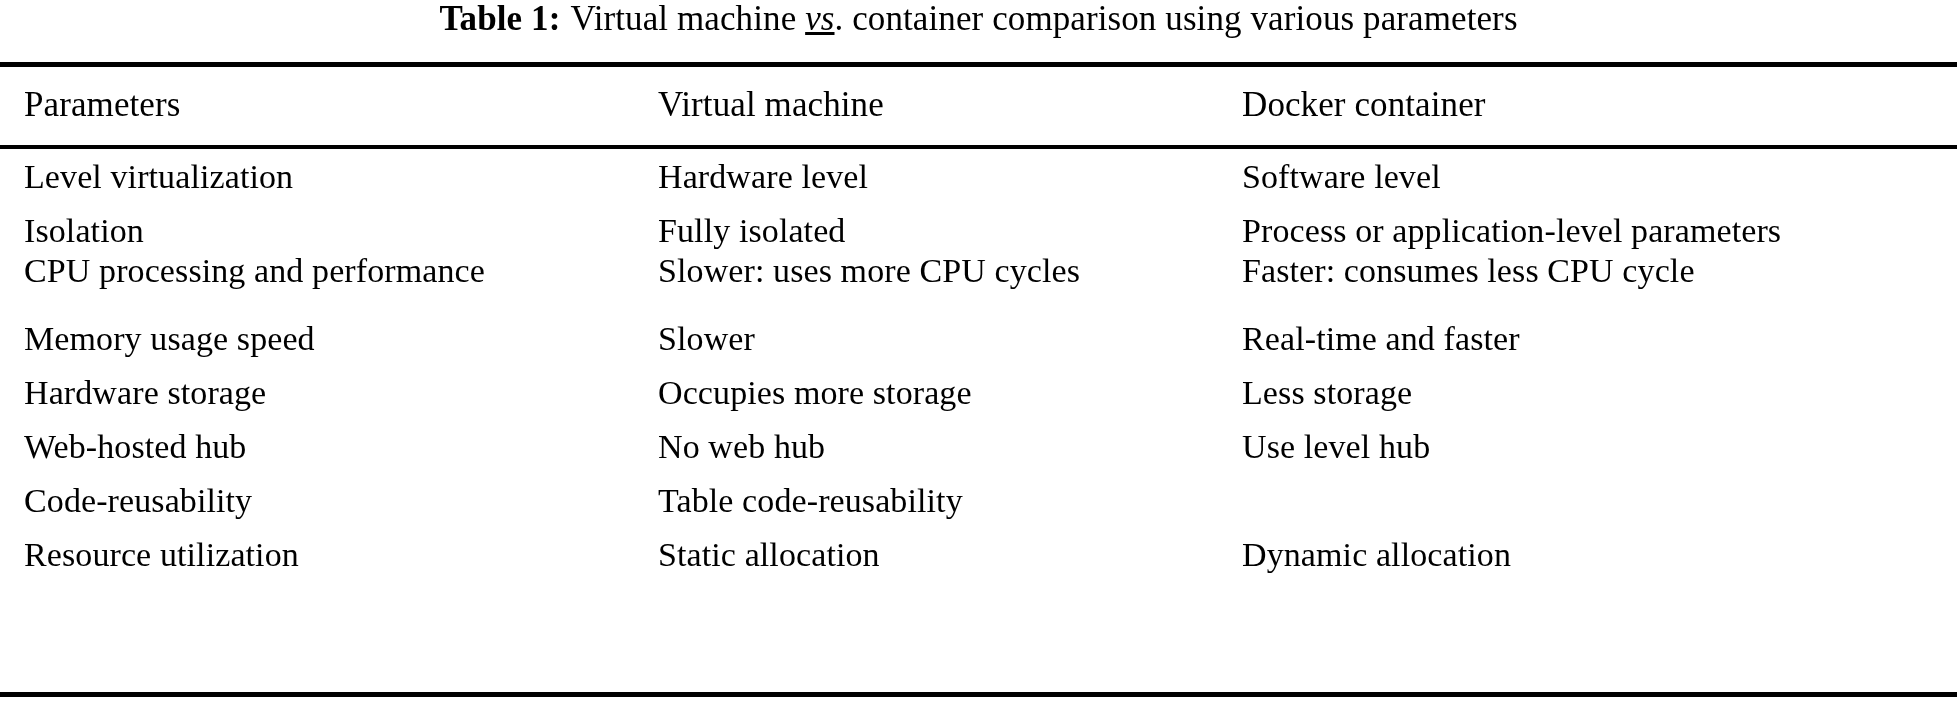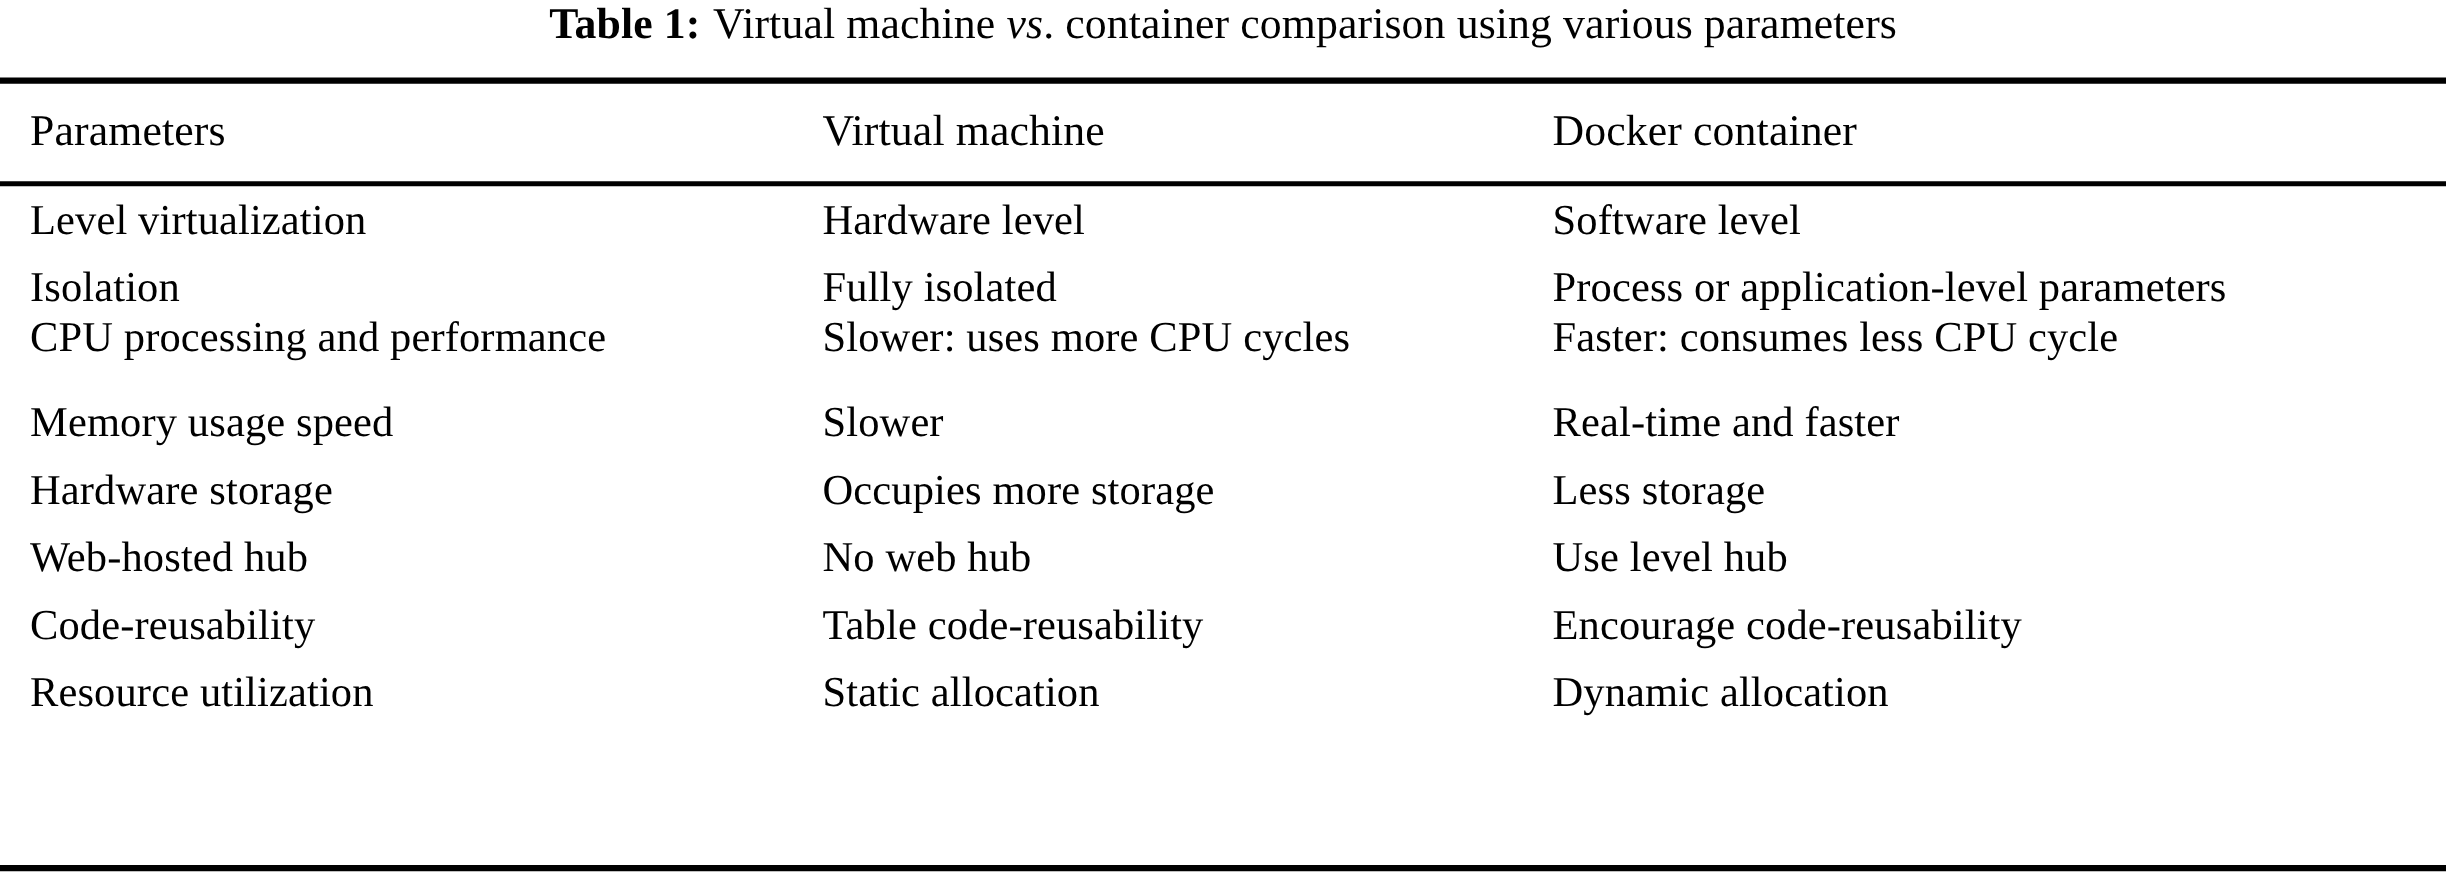--- a/index.html
+++ b/index.html
@@ -38,20 +38,21 @@
   }
   .caption .cap-label {
     font-weight: bold;
   }
   .caption .cap-gap {
     display: inline-block;
     width: 10px;
   }
   .caption .cap-ital {
     font-style: italic;
+    text-decoration: underline;
   }
 
   
   .rule {
     position: absolute;
     left: 0;
     width: 1957px;
     background: #000000;
   }
   .rule-top    { top: 62px;  height: 5px; }
@@ -156,21 +157,20 @@
 
     <div class="trow body-row-5">
       <div class="tcell col-0">Web-hosted hub</div>
       <div class="tcell col-1">No web hub</div>
       <div class="tcell col-2">Use level hub</div>
     </div>
 
     <div class="trow body-row-6">
       <div class="tcell col-0">Code-reusability</div>
       <div class="tcell col-1">Table code-reusability</div>
-      <div class="tcell col-2">Encourage code-reusability</div>
     </div>
 
     <div class="trow body-row-7">
       <div class="tcell col-1">Static allocation</div>
       <div class="tcell col-0">Resource utilization</div>
       <div class="tcell col-2">Dynamic allocation</div>
     </div>
 
   </div>
 </div>

